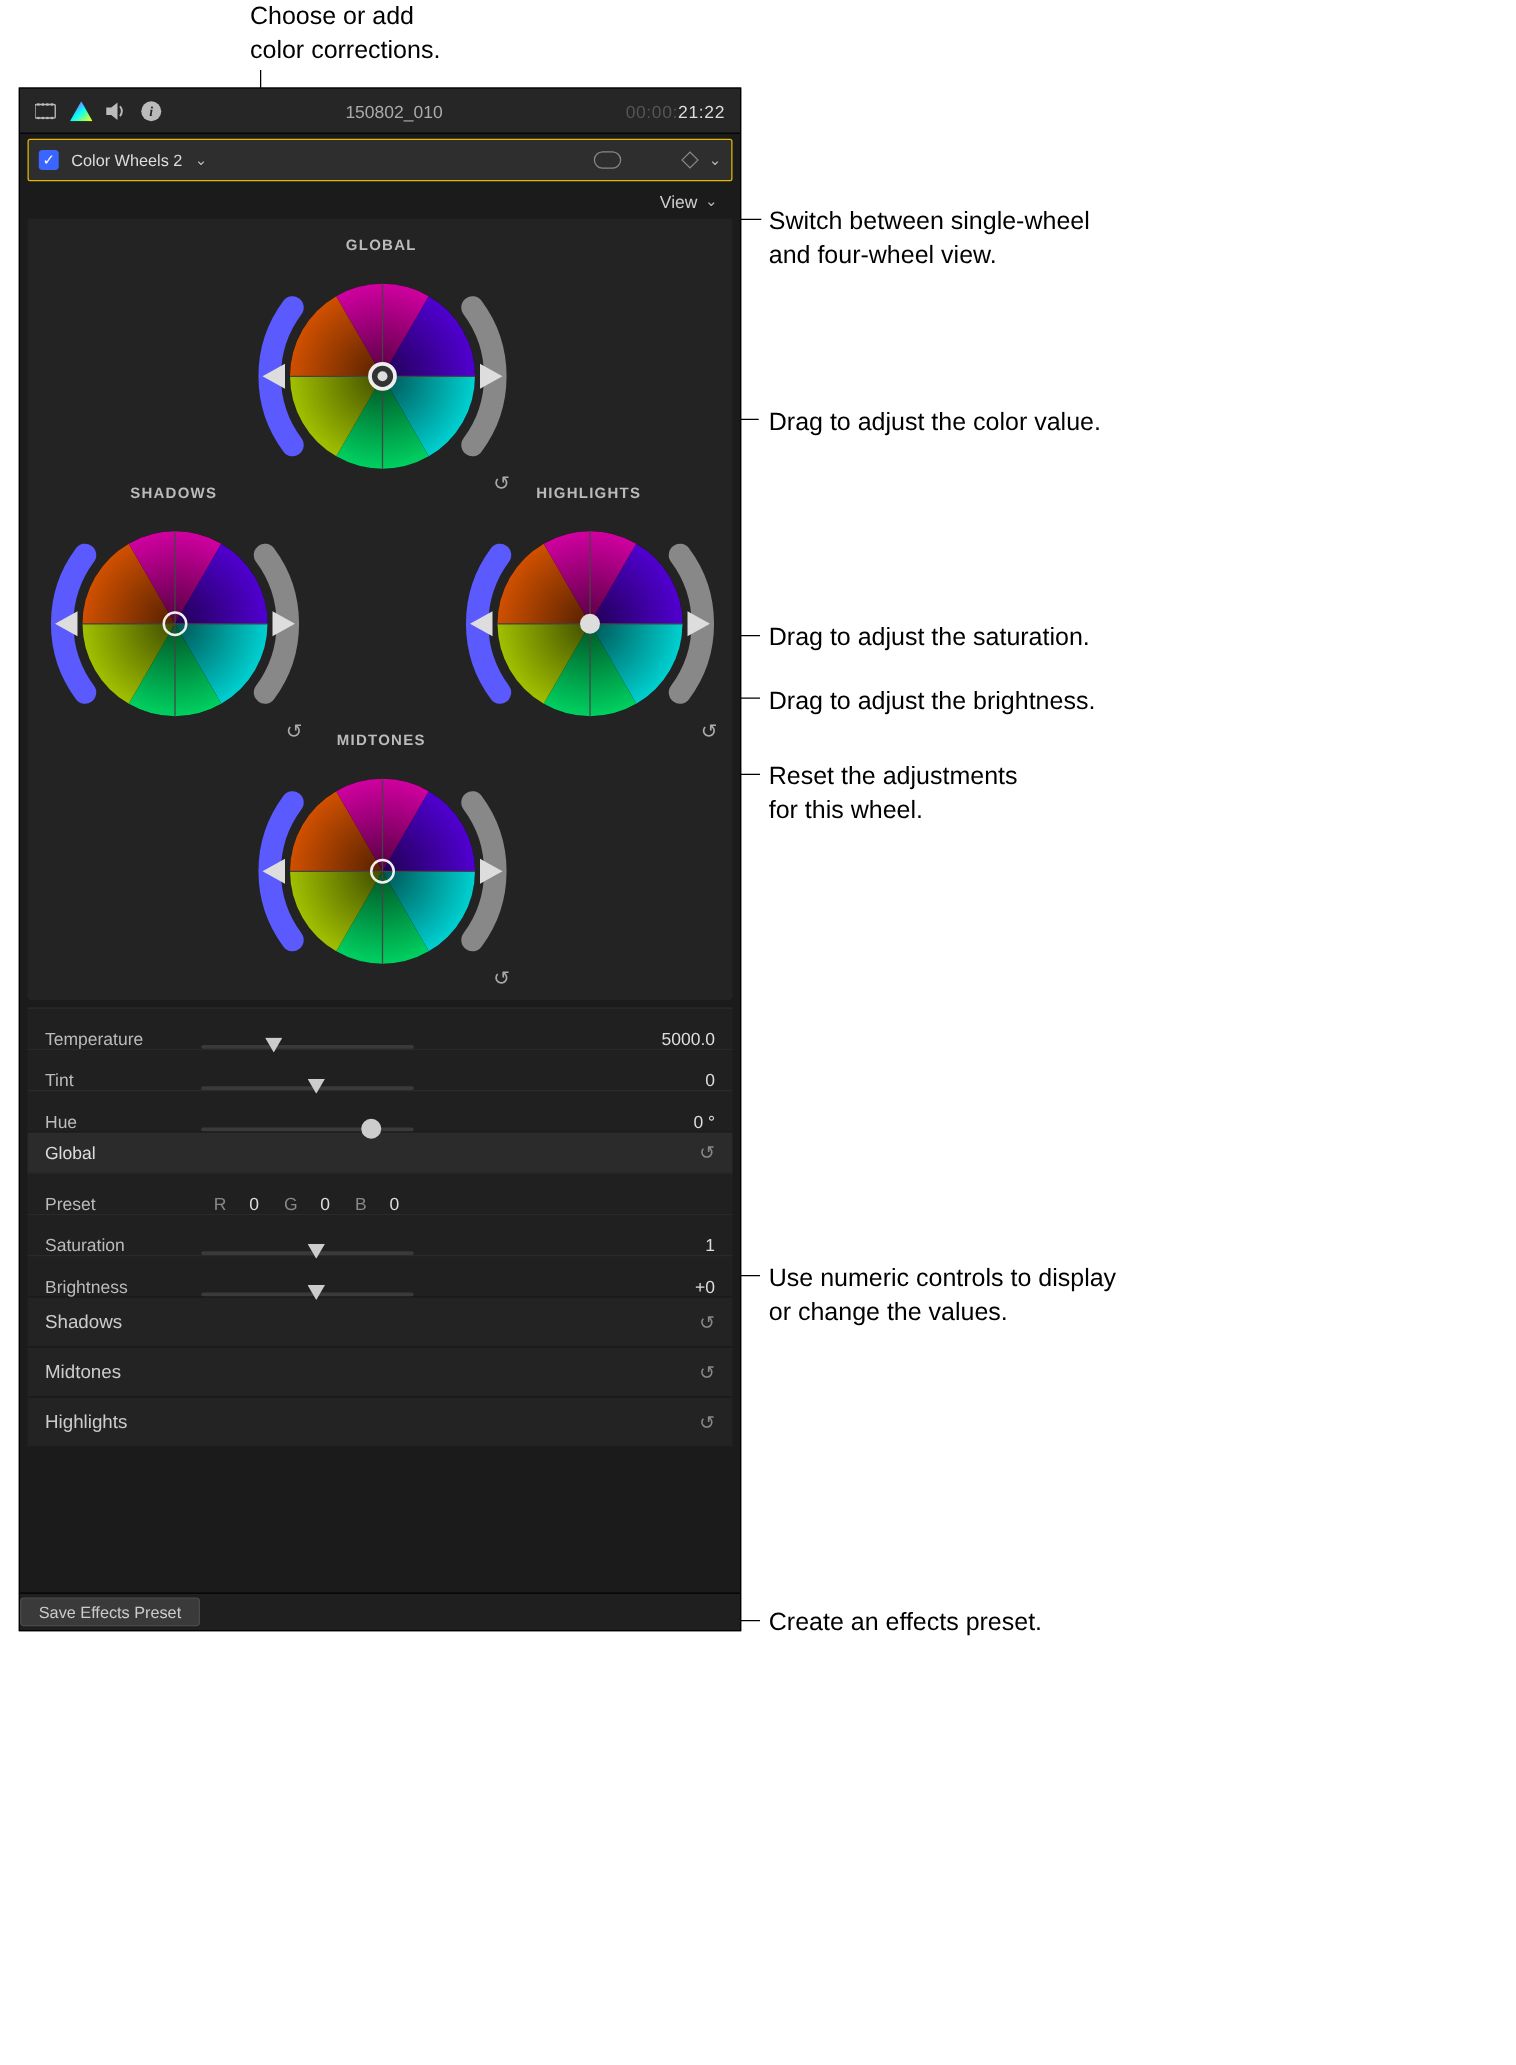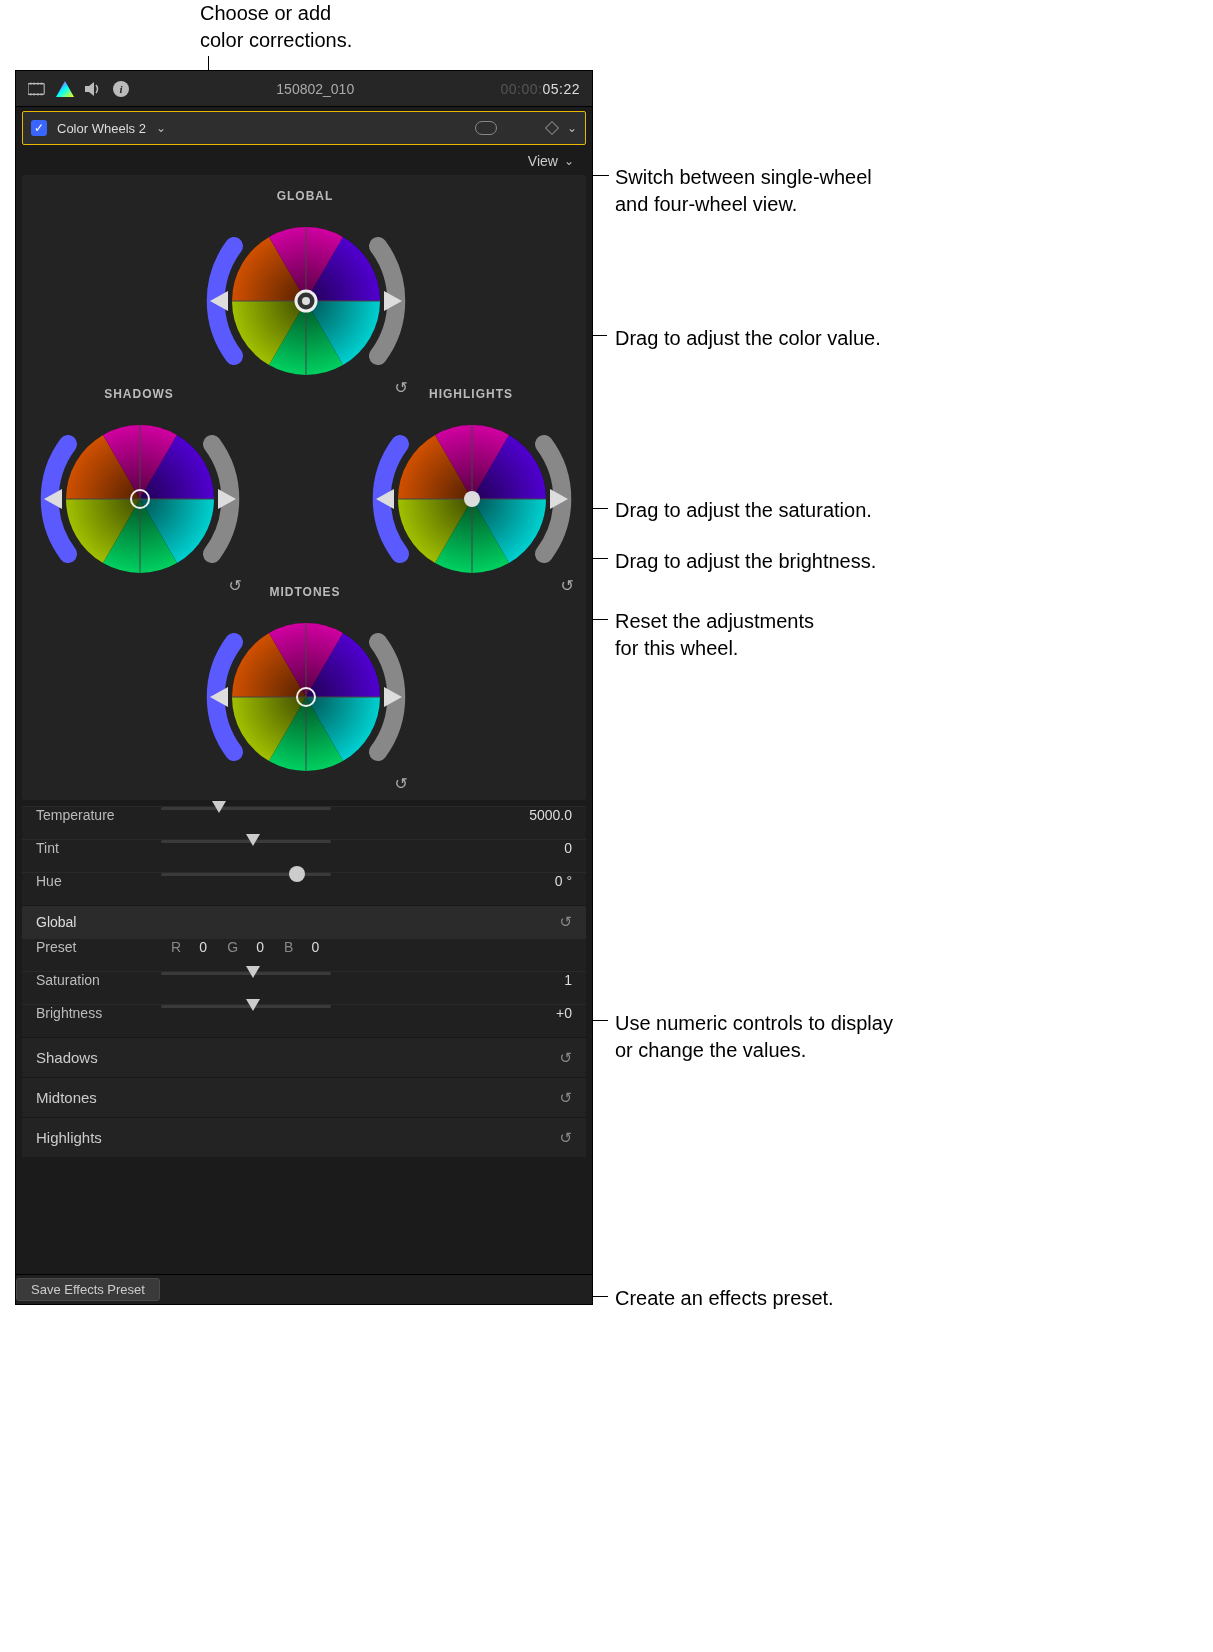--- a/index.html
+++ b/index.html
@@ -93,21 +93,21 @@
     margin: 2px 6px;
     border-radius: 3px;
   }
   .wheel-group { position: absolute; text-align: center; }
   .wheel-label { font-size: 12px; font-weight: 600; letter-spacing: 1px; color: #bbb; margin-bottom: 8px; text-transform: uppercase; }
   .wheel-wrap { position: relative; width: 178px; height: 178px; }
   .wheel-svg { position: absolute; left: -20px; top: -10px; }
   .reset-icon { position: absolute; right: -14px; bottom: -8px; color: #aaa; font-size: 16px; }
   .sliders { margin: 6px 6px 0 6px; }
   .row {
-    display: flex; align-items: flex-start;
+    display: flex; align-items: flex-end;
     height: 33px;
     padding: 0 14px;
     border-top: 1px solid #2a2a2a;
     background: #202020;
     color: #bbb;
     font-size: 14px;
   }
   .row .label { width: 125px; color: #bbb; }
   .row .track {
     position: relative;
@@ -240,21 +240,21 @@
         </span>
         <span class="icon">
           <svg width="18" height="18" viewBox="0 0 18 18">
               <circle cx="9" cy="9" r="8" fill="#bbb"></circle>
               <text x="9" y="13" text-anchor="middle" font-size="11" font-weight="bold" font-style="italic" fill="#262626" font-family="Georgia">i</text>
             </svg>
         </span>
       </div>
       <div class="center">150802_010</div>
       <div class="tc">
-        <span class="dim">00:00:</span><span class="bright">05:22</span>
+        <span class="dim">00:00:</span><span class="bright">21:22</span>
       </div>
     </div>
 
     <div class="effectbar">
       <div class="checkbox">✓</div>
       <span>Color Wheels 2</span>
       <span class="chev">⌄</span>
       <div class="spacer"></div>
       <div class="mask-icon"></div>
       <div style="width:30px"></div>

